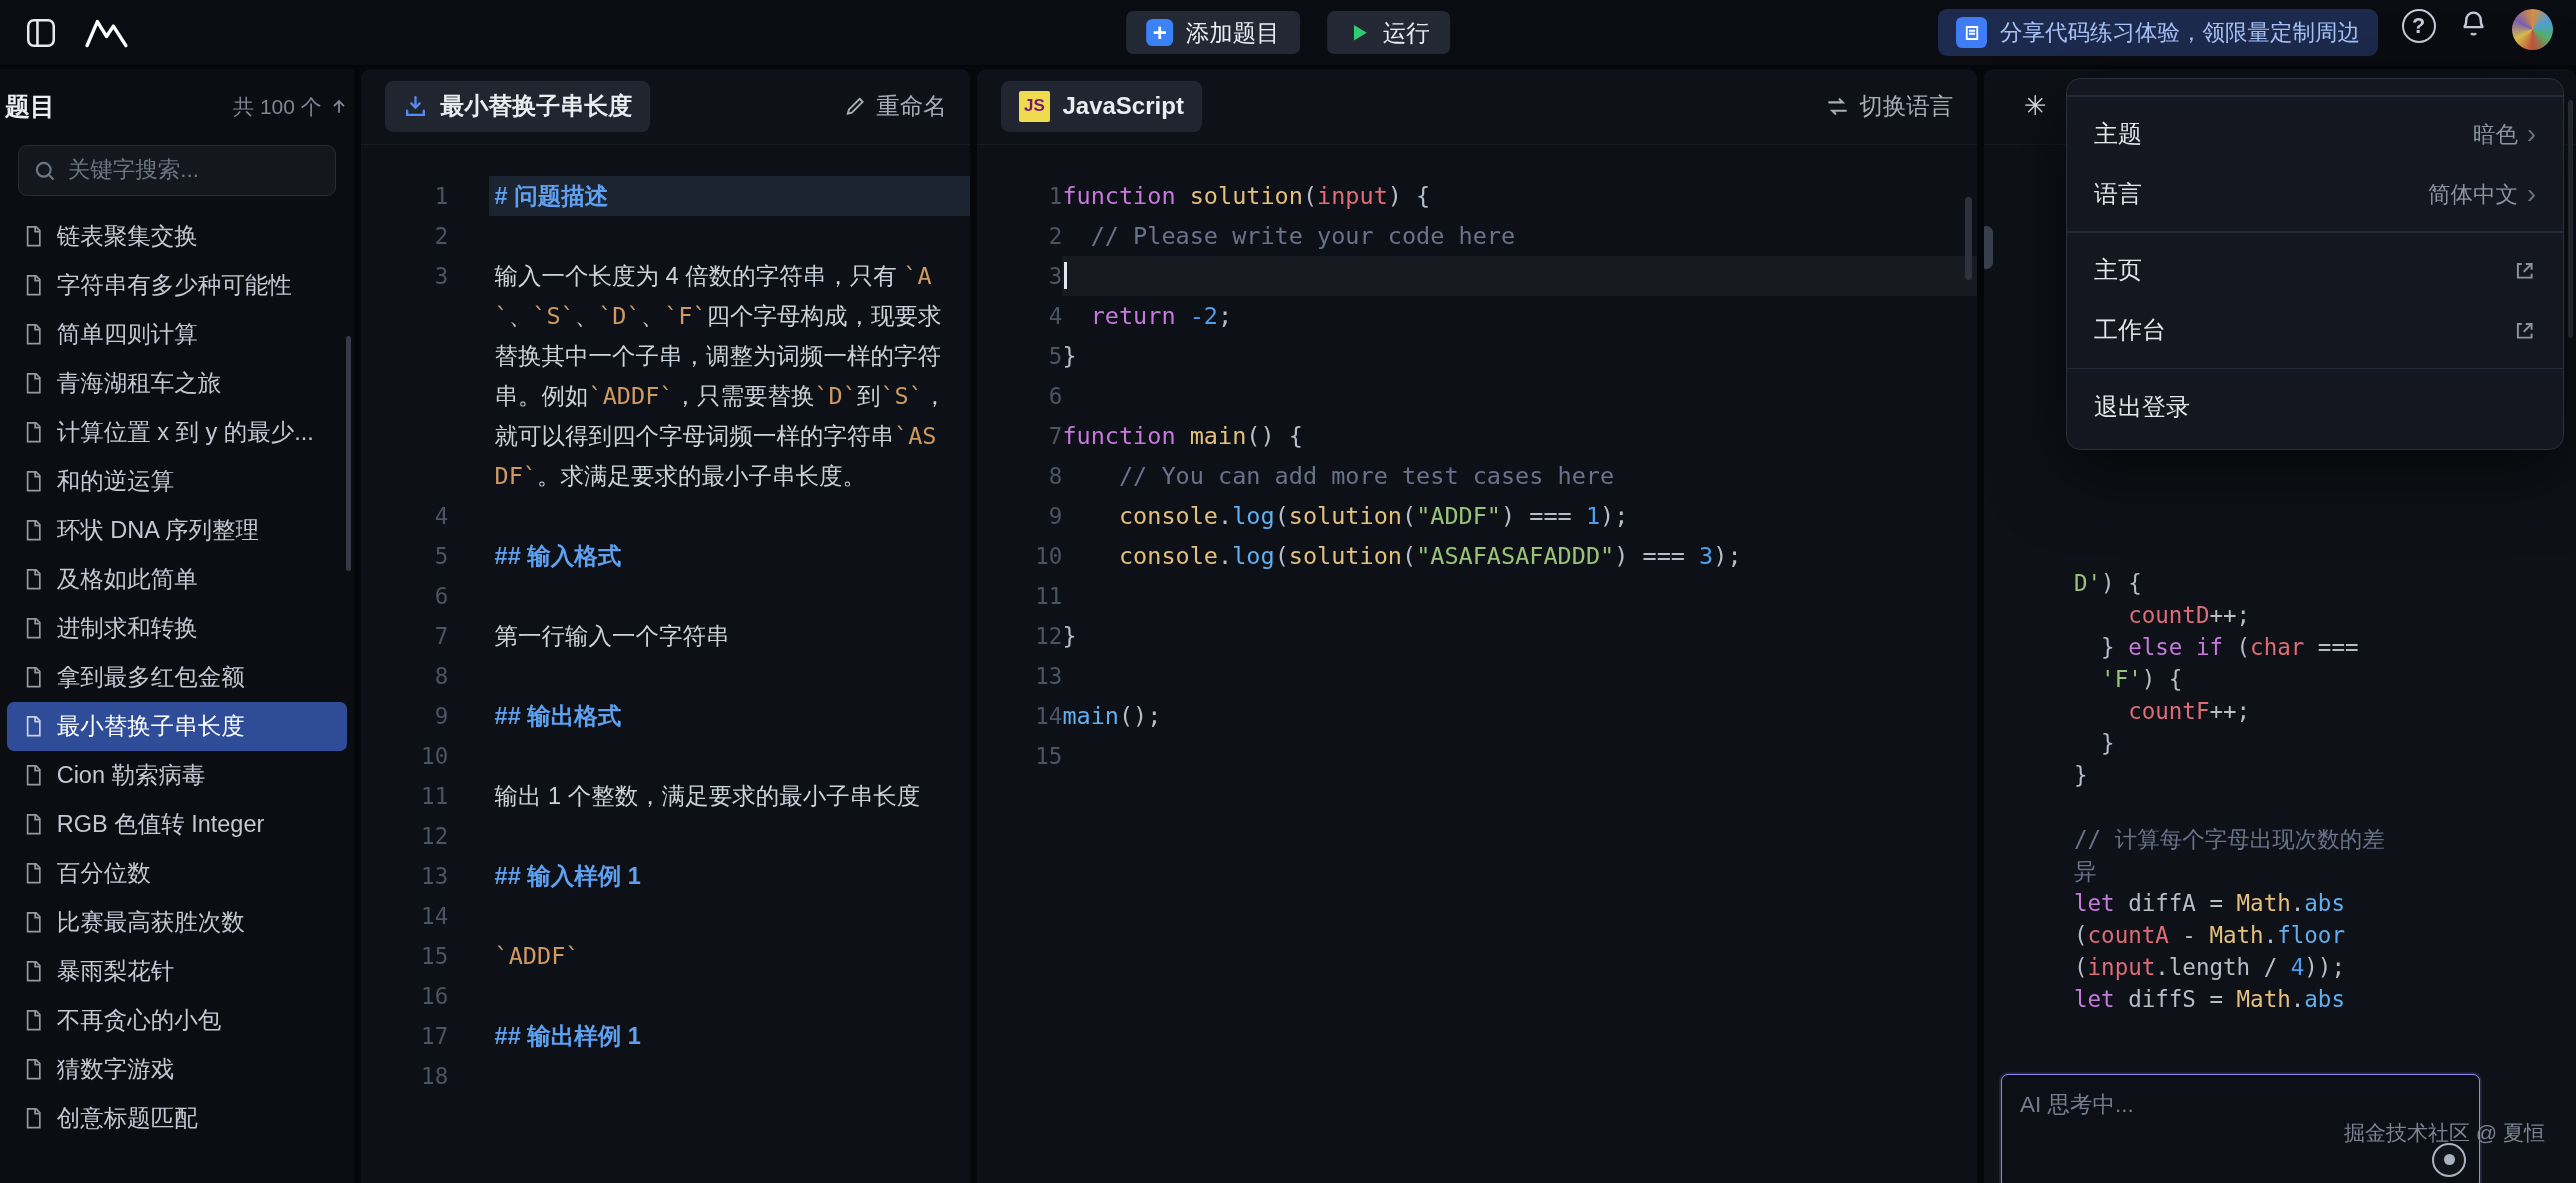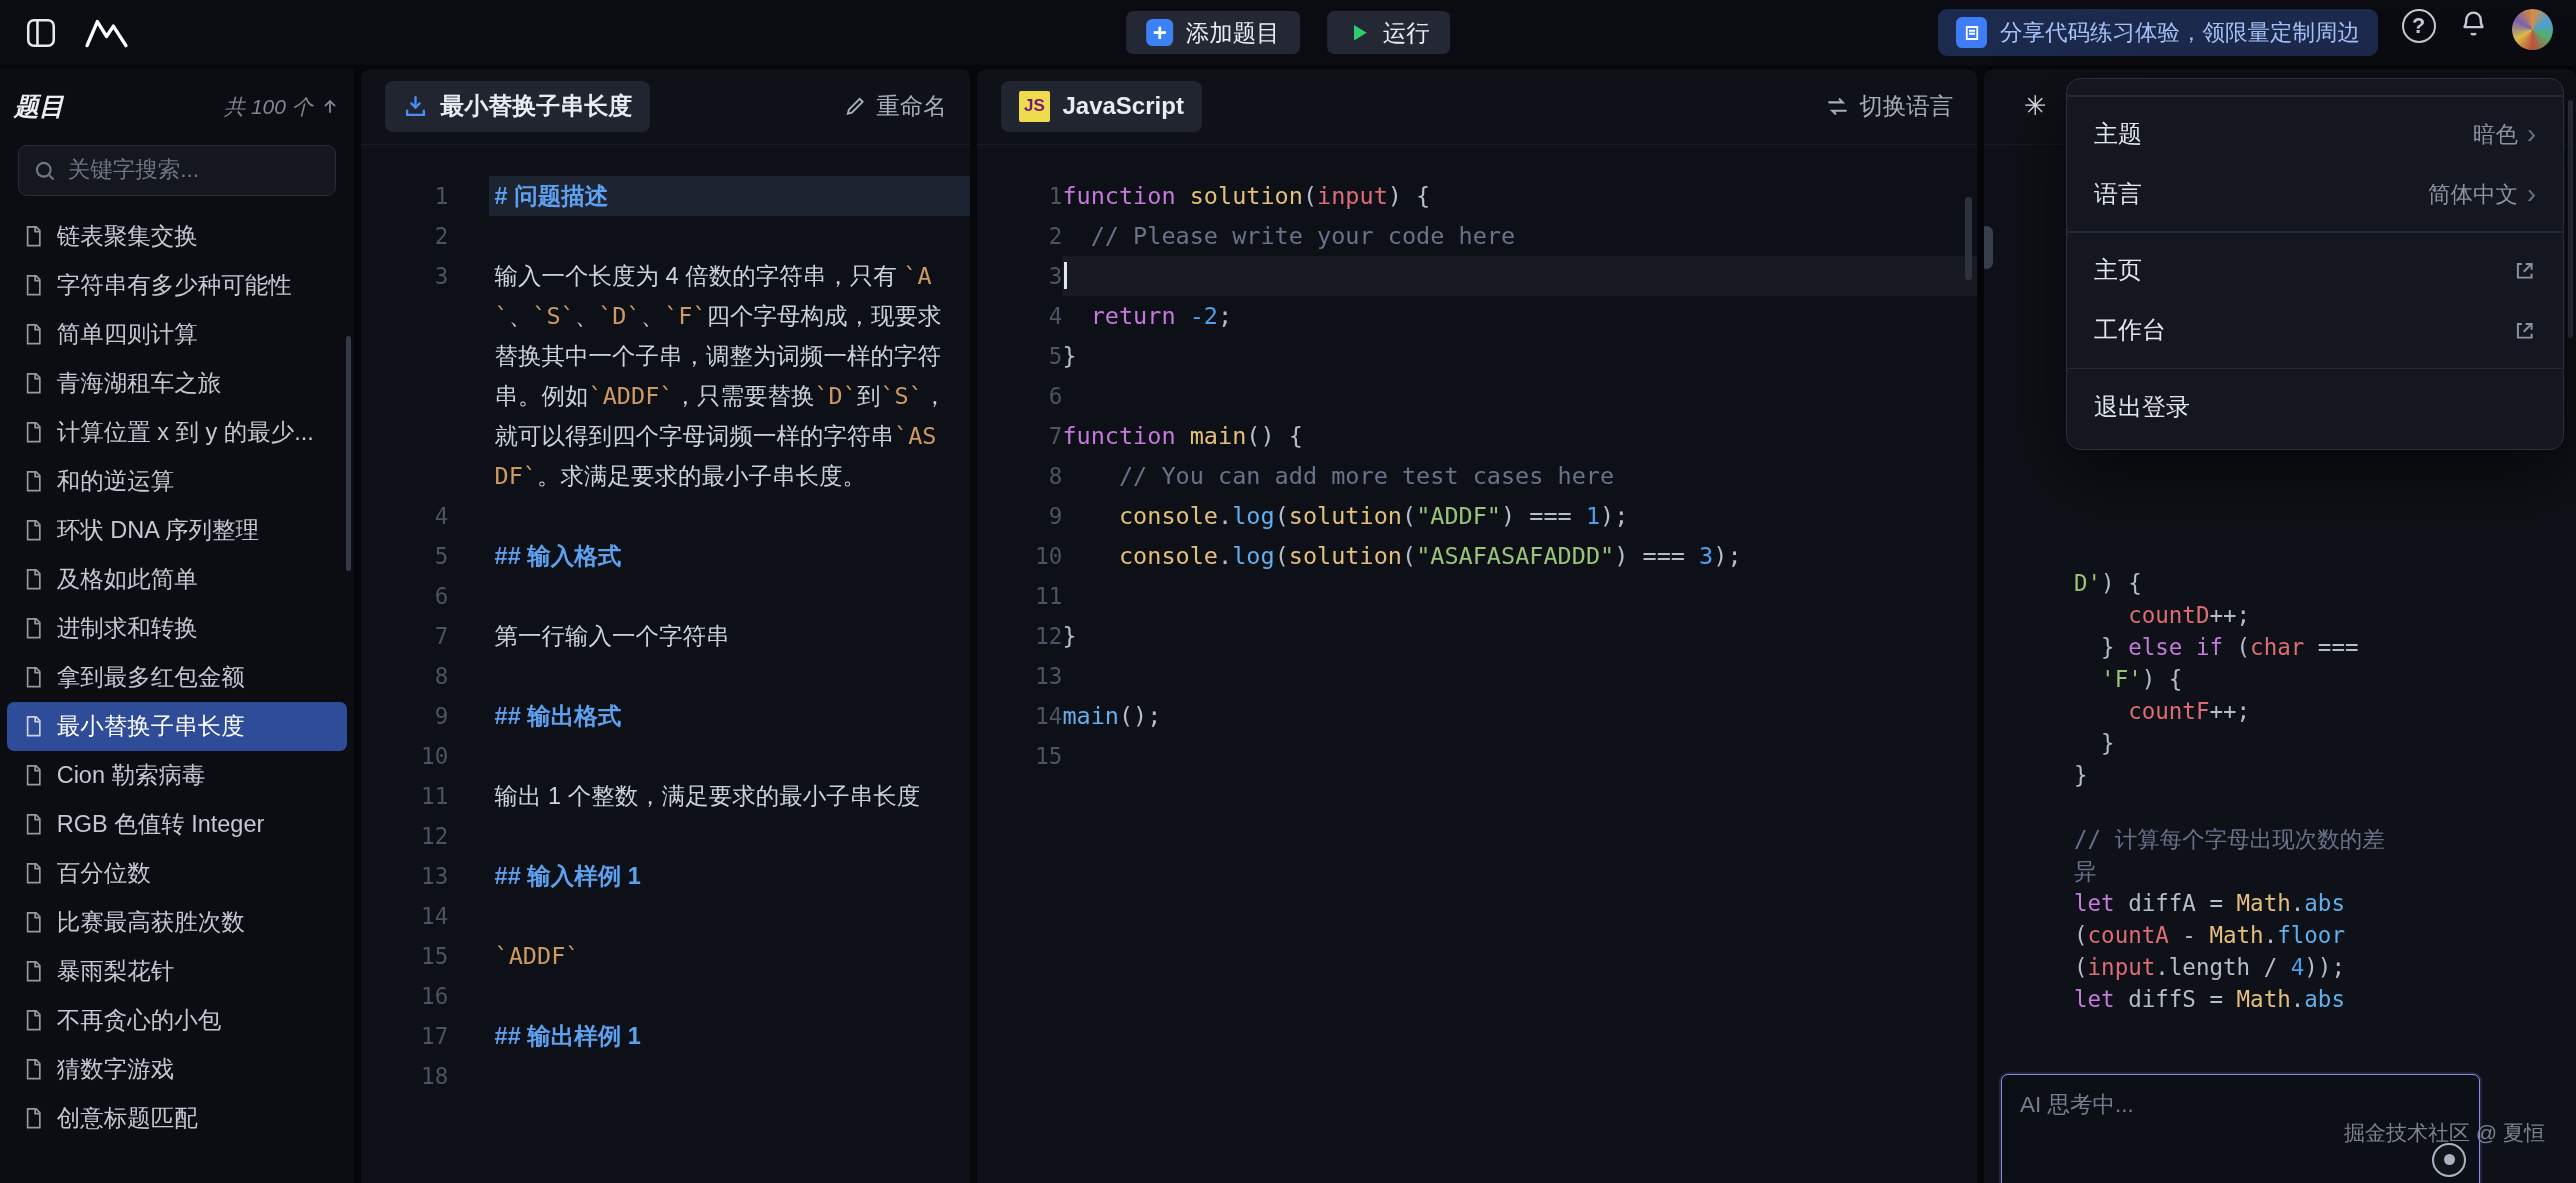--- a/index.html
+++ b/index.html
@@ -60,21 +60,21 @@
   .panel-head {
     height:76px; flex:none; display:flex; align-items:center;
     padding:0 23.5px; border-bottom:1.8px solid #161b24;
   }
 
   
   .sidebar {
     width:354px; flex:none; background:#0b0d12; display:flex;
     flex-direction:column; padding-top:21.6px; position:relative;
   }
-  .sb-head { display:flex; align-items:center; padding:0 14px;font-style:italic; }
+  .sb-head { display:flex; align-items:center; padding:0 5px; }
   .sb-title { font-size:25px; font-weight:700; color:#eaedf2; }
   .sb-count {
     margin-left:auto; font-size:21px; color:#7e8694; display:flex;
     align-items:center; gap:7.2px;
   }
   .sb-search {
     margin:21.6px 18px 10.8px; height:51px; background:#14171e;
     border:1.8px solid #272c36; border-radius:9px; display:flex;
     align-items:center; gap:10.8px; padding:0 14.4px; color:#6d7684;
   }

